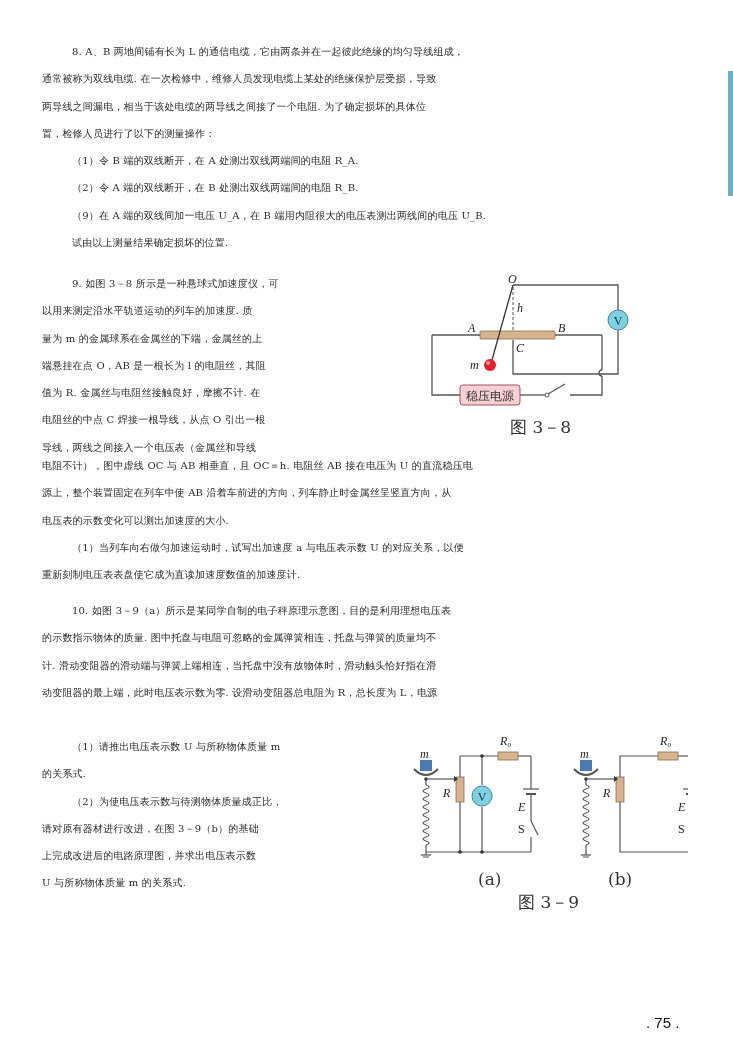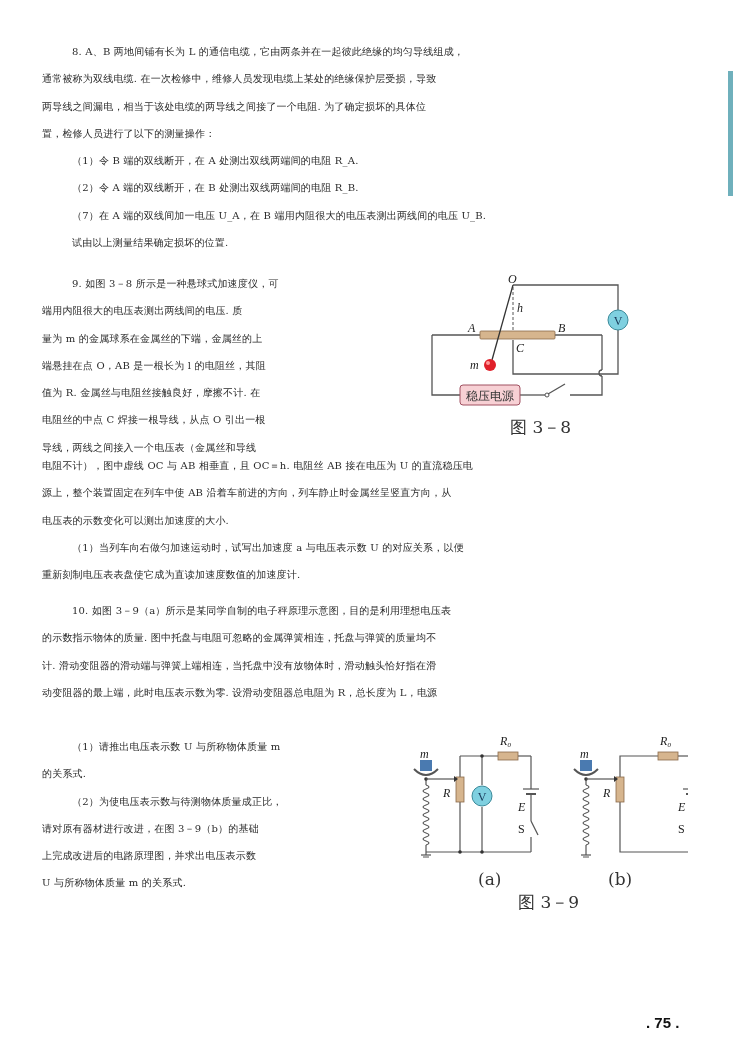--- a/index.html
+++ b/index.html
@@ -8,44 +8,44 @@
   .page { position:absolute; left:0; top:0; width:733px; height:1062px; }
   .side-tab { position:absolute; left:728px; top:71px; width:5px; height:125px; background:#6fb0bc; }
   .para { position:absolute; left:42px; width:622px; font-size:10px; line-height:27.3px;
           letter-spacing:0.2px; margin:0; text-align:justify; }
   .indent { text-indent:30px; }
   .narrow { width:350px; }
   .line { white-space:nowrap; }
   .fig { position:absolute; }
   .fig-caption { position:absolute; font-size:17px; color:#333; white-space:nowrap; }
   .page-number { position:absolute; left:646px; top:1014px; font-family:"Liberation Sans", sans-serif;
-                 font-size:15px; color:#111;font-weight:bold; }
+                 font-size:15px; color:#111; }
   svg text { font-family:"Liberation Serif", serif; }
 </style>
 </head>
 <body>
 
 <div class="page">
 
   <div class="side-tab"></div>
 
   <div class="para" style="top:38px;">
     <div class="line indent">8.  A、B 两地间铺有长为 L 的通信电缆，它由两条并在一起彼此绝缘的均匀导线组成，</div>
     <div class="line">通常被称为双线电缆. 在一次检修中，维修人员发现电缆上某处的绝缘保护层受损，导致</div>
     <div class="line">两导线之间漏电，相当于该处电缆的两导线之间接了一个电阻. 为了确定损坏的具体位</div>
     <div class="line">置，检修人员进行了以下的测量操作：</div>
     <div class="line indent">（1）令 B 端的双线断开，在 A 处测出双线两端间的电阻 R_A.</div>
     <div class="line indent">（2）令 A 端的双线断开，在 B 处测出双线两端间的电阻 R_B.</div>
-    <div class="line indent">（7）在 A 端的双线间加一电压 U_A，在 B 端用内阻很大的电压表测出两线间的电压 U_B.</div>
+    <div class="line indent">（9）在 A 端的双线间加一电压 U_A，在 B 端用内阻很大的电压表测出两线间的电压 U_B.</div>
     <div class="line indent">试由以上测量结果确定损坏的位置.</div>
   </div>
 
   <div class="para narrow" style="top:270px;">
     <div class="line indent">9.  如图 3－8 所示是一种悬球式加速度仪，可</div>
-    <div class="line">端用内阻很大的电压表测出两线间的电压. 质</div>
+    <div class="line">以用来测定沿水平轨道运动的列车的加速度. 质</div>
     <div class="line">量为 m 的金属球系在金属丝的下端，金属丝的上</div>
     <div class="line">端悬挂在点 O，AB 是一根长为 l 的电阻丝，其阻</div>
     <div class="line">值为 R. 金属丝与电阻丝接触良好，摩擦不计. 在</div>
     <div class="line">电阻丝的中点 C 焊接一根导线，从点 O 引出一根</div>
     <div class="line">导线，两线之间接入一个电压表（金属丝和导线</div>
   </div>
 
   <div class="fig" style="left:420px; top:270px; width:220px; height:160px;">
     <svg width="220" height="140" viewBox="0 0 220 140">
 

